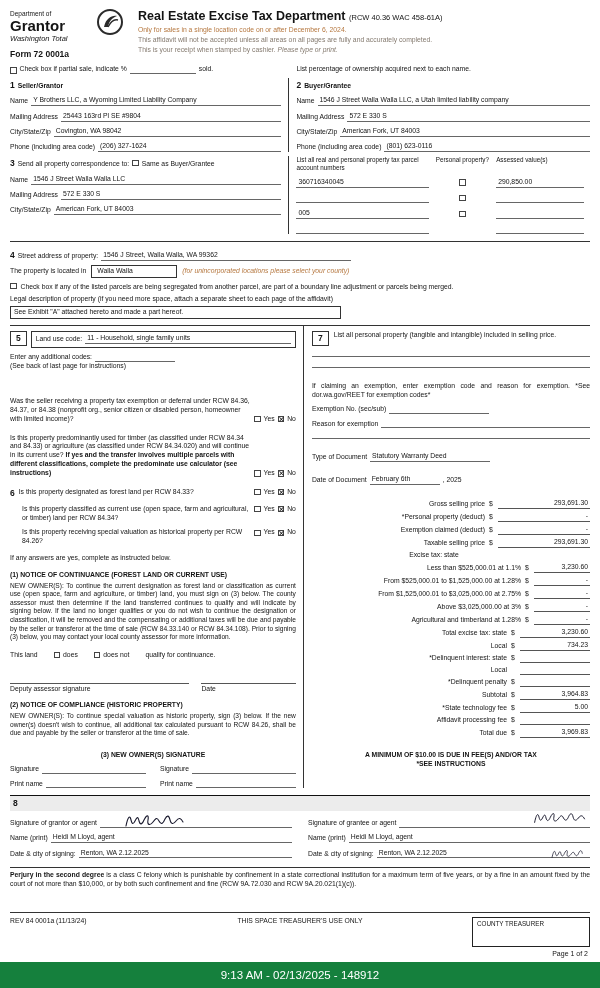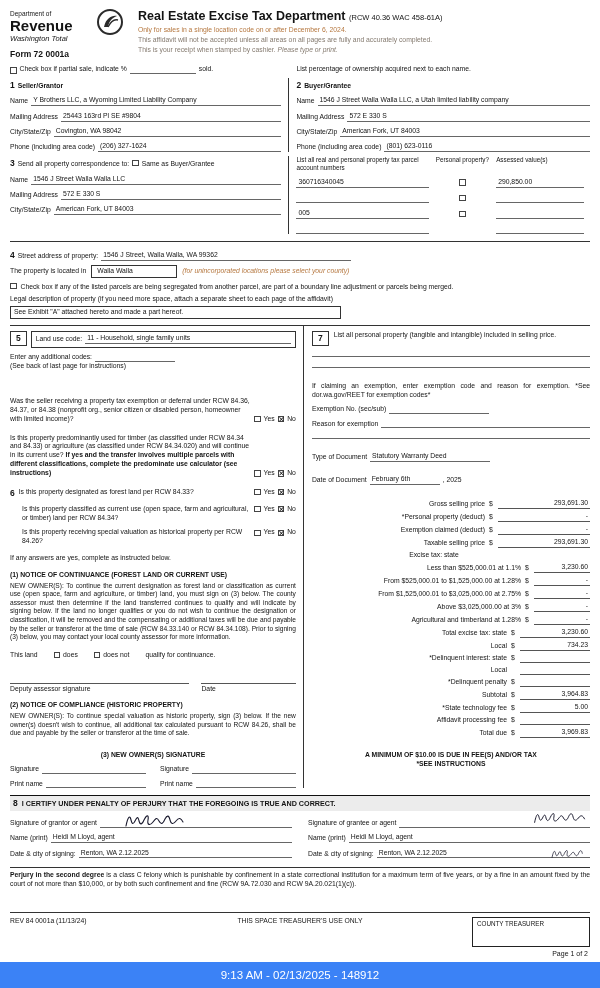--- a/index.html
+++ b/index.html
@@ -123,31 +123,31 @@
 .altp{margin-top:6px;text-align:center;font-size:7.4px;padding:0 26px}
 .botgroup{position:absolute;left:10px;right:10px;bottom:4px}
 .footer{border-top:1px solid #333;padding-top:4px;display:flex;align-items:flex-start}
 .rev{width:32%}
 .tsuo{width:36%;text-align:center}
 .ctwrap{width:32%;display:flex;justify-content:flex-end}
 .ctbox{border:1.5px solid #222;width:118px;height:30px;padding:2px 4px;font-size:6.3px}
 .pagenum{text-align:right;margin-top:2px;font-size:7px;padding-right:2px}
 
 
-.statusbar{width:600px;height:26px;background:#3b82f6;color:#fff;display:flex;align-items:center;justify-content:center;font-size:11.5px}
+.statusbar{width:600px;height:26px;background:#15803d;color:#fff;display:flex;align-items:center;justify-content:center;font-size:11.5px}
 </style>
 </head>
 <body>
 
 <div class="page">
 
   <div class="hdr">
     <div class="logo">
       <div class="dept">Department of</div>
-      <div class="brand">Revenue</div>
+      <div class="brand">Grantor</div>
       <div class="wastate">Washington Total</div>
       <div class="formno">Form 72 0001a</div>
       <span class="glyph">
         <svg width="28" height="28" viewBox="0 0 28 28">
           <circle cx="14" cy="14" r="12" fill="none" stroke="#2b2b2b" stroke-width="2"></circle>
           <path d="M8 19 C10 10 16 7 21 8 C16 10 13 13 12 19 Z" fill="#2b2b2b"></path>
           <path d="M12 19 C15 13 19 11 22 12" fill="none" stroke="#2b2b2b" stroke-width="1.4"></path>
         </svg>
       </span>
     </div>
@@ -538,21 +538,20 @@
       </div>
 
       <div class="mindue">A MINIMUM OF $10.00 IS DUE IN FEE(S) AND/OR TAX</div>
       <div class="mindue2">*SEE INSTRUCTIONS</div>
     </div>
   </div>
 
   <div class="sec8">
     <div class="s8head">
       <span class="num">8</span>
-      <span>I CERTIFY UNDER PENALTY OF PERJURY THAT THE FOREGOING IS TRUE AND CORRECT.</span>
     </div>
     <div class="s8grid">
       <div class="s8col">
         <div class="f">
           <span class="lbl">Signature of grantor or agent</span>
           <span class="val"></span>
           <svg class="scrib s1" width="64" height="16" viewBox="0 0 64 16">
             <path d="M3 13 C5 3 7 2 8 7 C9 11 10 12 12 8 C14 4 15 3 16 8 C17 12 19 12 21 7 C24 1 26 2 25 7 C24 12 27 13 30 9 C33 5 34 4 36 8 C38 12 40 11 42 6 C44 2 46 2 47 7 C48 11 50 12 53 8 C56 4 58 5 60 9" fill="none" stroke="#1a1a2e" stroke-width="1.1" stroke-linecap="round"></path>
           </svg>
         </div>

